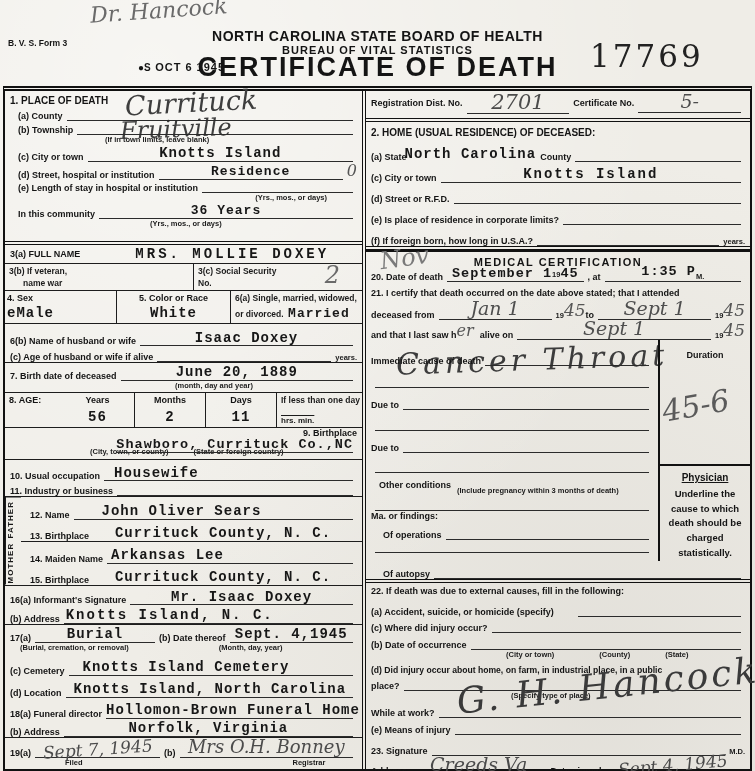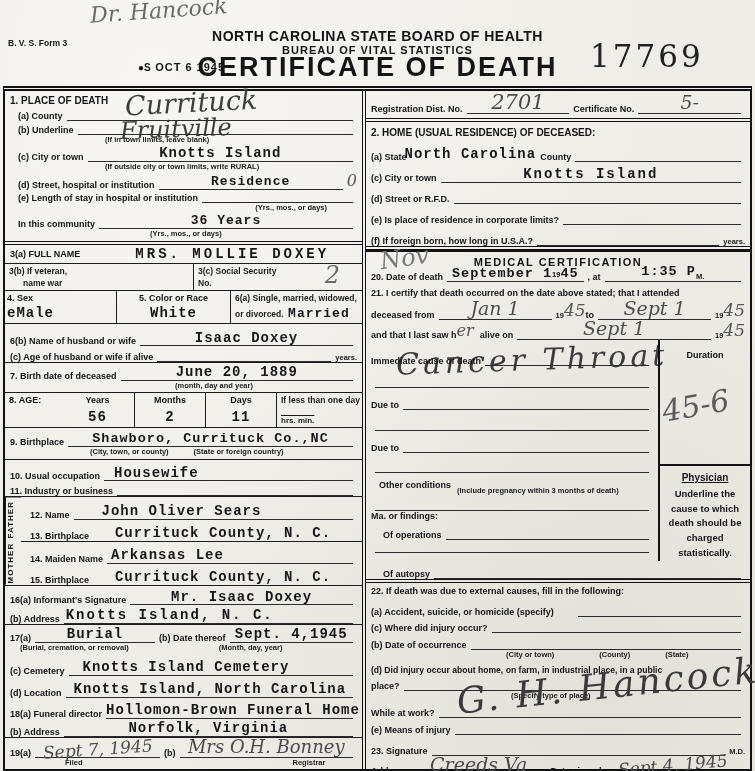--- a/index.html
+++ b/index.html
@@ -54,32 +54,29 @@
         <div class="hw abs" style="left:120px;top:-4px;font-size:27px;transform:rotate(-3deg);color:#3e3e3e;">Currituck</div>
         <div class="hw abs" style="left:115px;top:24px;font-size:24px;transform:rotate(-2deg);color:#3e3e3e;">Fruitville</div>
         <div class="row" style="height:15px;">
             <span class="lbl" style="font-size:10px;">1. PLACE OF DEATH</span>
           </div>
         <div class="row" style="height:15px;">
             <span class="lbl" style="padding-left:8px;">(a) County</span>
             <span class="fill"></span>
           </div>
         <div class="row" style="height:14px;">
-            <span class="lbl" style="padding-left:8px;">(b) Underline</span>
+            <span class="lbl" style="padding-left:8px;">(b) Township</span>
             <span class="fill"></span>
           </div>
         <div class="note-row" style="height:10px;">
             <span class="lbl-sm" style="margin-left:95px;">(If in town limits, leave blank)</span>
           </div>
         <div class="row" style="height:17px;">
             <span class="lbl" style="padding-left:8px;">(c) City or town</span>
             <span class="fill typed" style="font-size:14px;">Knotts Island</span>
-          </div>
-        <div class="note-row" style="height:10px;">
-            <span class="lbl-sm" style="margin-left:95px;">(If outside city or town limits, write RURAL)</span>
           </div>
         <div class="row" style="height:18px;">
             <span class="lbl" style="padding-left:8px;">(d) Street, hospital or institution</span>
             <span class="fill typed">Residence</span>
             <span class="hw" style="font-size:16px;">0</span>
           </div>
         <div class="row" style="height:13px;">
             <span class="lbl" style="padding-left:8px;">(e) Length of stay in hospital or institution</span>
             <span class="fill"></span>
           </div>
@@ -163,21 +160,21 @@
             <span class="lbl">Days</span>
             <span class="typed" style="font-size:14px;">11</span>
           </div>
         <div class="cell">
             <span class="lbl-sm" style="font-size:8.5px;">If less than one day</span>
             <span class="lbl-sm" style="font-size:8px;text-decoration:overline;">hrs.           min.</span>
           </div>
       </div>
 
       <div class="thin-b">
-        <div class="row" style="height:19px;">
+        <div class="row" style="height:19px;flex-direction:column;">
             <span class="lbl">9. Birthplace</span>
             <span class="fill typed" style="font-size:13.5px;">Shawboro, Currituck Co.,NC</span>
           </div>
         <div class="note-row" style="height:12px;">
             <span class="lbl-sm" style="margin-left:80px;">(City, town, or county)</span>
             <span class="lbl-sm" style="margin-left:25px;">(State or foreign country)</span>
           </div>
       </div>
 
       <div class="row" style="height:23px;">
@@ -259,21 +256,21 @@
         <span class="fill"><span class="hw" style="font-size:18px;color:#4c4c4c;">Mrs O.H. Bonney</span></span>
       </div>
       <div class="note-row" style="height:12px;">
           <span class="lbl-sm" style="margin-left:55px;">Filed</span>
           <span class="lbl-sm" style="margin-left:210px;">Registrar</span>
         </div>
     </div>
 
     <div class="col-right">
 
-      <div class="row sect" style="height:33px;align-items:flex-end;padding-bottom:4px;">
+      <div class="row sect" style="height:33px;align-items:center;padding-bottom:4px;">
         <span class="lbl">Registration Dist. No.</span>
         <span class="fill"><span class="hw" style="font-size:21px;color:#4c4c4c;">2701</span></span>
         <span class="lbl">Certificate No.</span>
         <span class="fill"><span class="hw" style="font-size:19px;color:#4c4c4c;">5-</span></span>
       </div>
 
       <div style="height:126px;">
         <div class="row" style="height:20px;align-items:center;">
             <span class="lbl" style="font-size:10px;">2. HOME (USUAL RESIDENCE) OF DECEASED:</span>
           </div>

